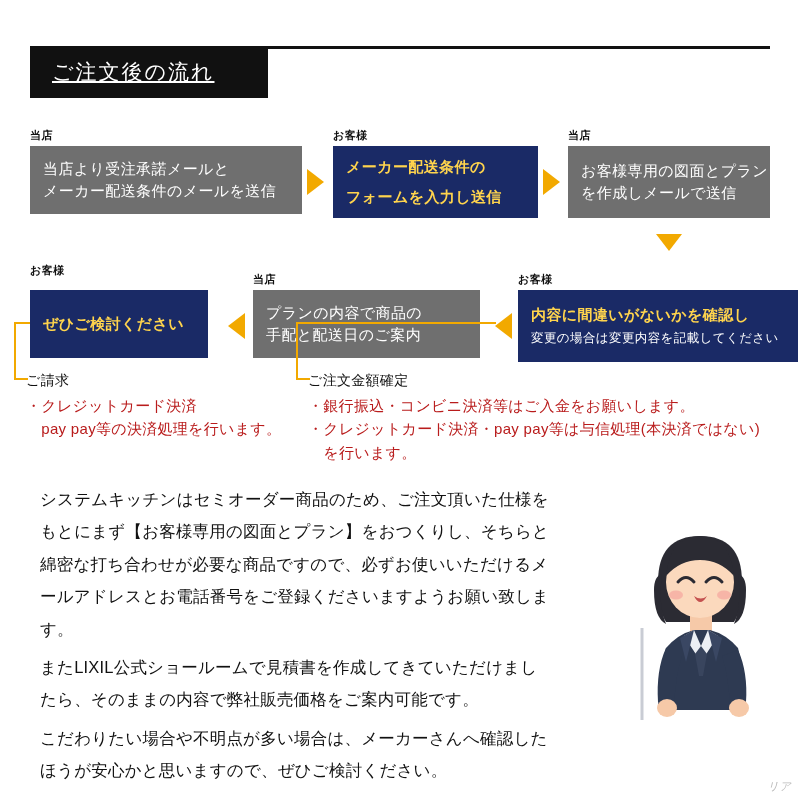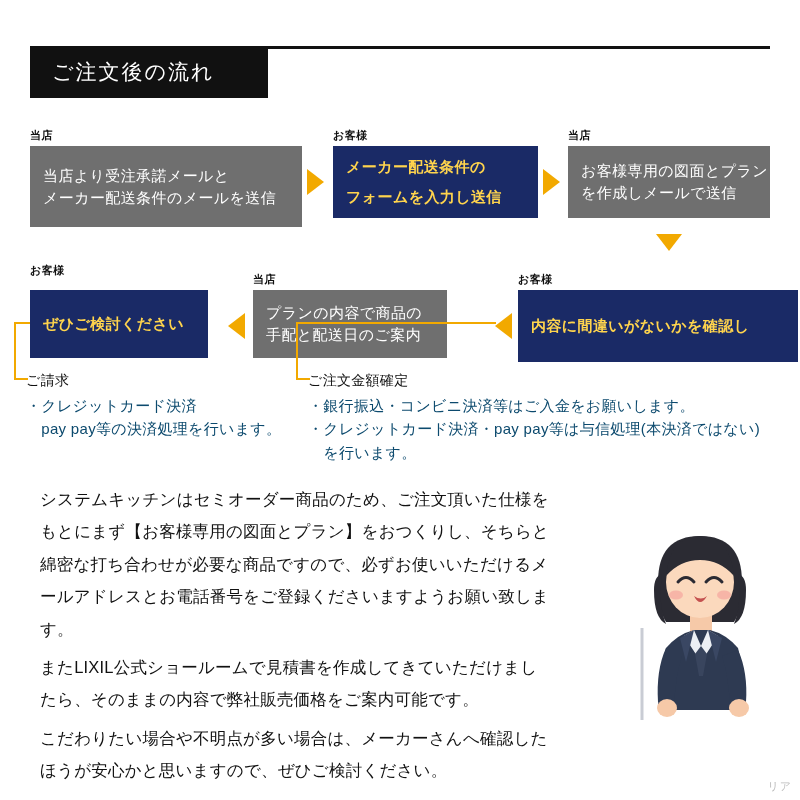--- a/index.html
+++ b/index.html
@@ -29,20 +29,21 @@
     top: 46px;
     width: 238px;
     height: 52px;
     background: #111111;
     color: #ffffff;
     display: flex;
     align-items: center;
     padding-left: 22px;
     font-size: 21px;
     letter-spacing: 2px;
+    text-decoration: underline;
   }
 
   
   .flow-label {
     position: absolute;
     font-size: 11px;
     font-weight: bold;
     color: #111111;
     letter-spacing: 0.5px;
   }
@@ -107,21 +108,21 @@
   .note-head {
     position: absolute;
     font-size: 14px;
     color: #111111;
     letter-spacing: 0.3px;
   }
   .note-body {
     position: absolute;
     font-size: 15px;
     line-height: 1.55;
-    color: #0c4a6e;
+    color: #b91c1c;
     letter-spacing: 0.3px;
   }
 
   
   .para {
     position: absolute;
     font-size: 16.5px;
     line-height: 1.72;
     color: #111111;
     letter-spacing: 0.2px;
@@ -137,30 +138,31 @@
     width: 180px;
     height: 250px;
   }
   .watermark {
     position: absolute;
     right: 8px;
     bottom: 6px;
     font-size: 11px;
     color: #bbbbbb;
     letter-spacing: 1px;
+    font-style: italic;
   }
 </style>
 </head>
 <body>
 
 <div class="title-rule"></div>
 <div class="title-box">ご注文後の流れ</div>
 
 <div class="flow-label" style="left:30px; top:128px;">当店</div>
-<div class="flow-box box-gray" style="left:30px; top:146px; width:272px; height:81px;">
+<div class="flow-box box-gray" style="left:30px; top:146px; width:272px; height:68px;">
   <span class="line">当店より受注承諾メールと</span>
   <span class="line">メーカー配送条件のメールを送信</span>
 </div>
 
 <div class="arrow arrow-right" style="left:307px; top:169px;"></div>
 
 <div class="flow-label" style="left:333px; top:128px;">お客様</div>
 <div class="flow-box box-navy" style="left:333px; top:146px; width:205px; height:72px;gap:8px;">
   <span class="line accent">メーカー配送条件の</span>
   <span class="line accent">フォームを入力し送信</span>
@@ -172,26 +174,27 @@
 <div class="flow-box box-gray" style="left:568px; top:146px; width:202px; height:72px;">
   <span class="line">お客様専用の図面とプラン</span>
   <span class="line">を作成しメールで送信</span>
 </div>
 
 <div class="arrow arrow-down" style="left:656px; top:234px;"></div>
 
 <div class="flow-label" style="left:518px; top:272px;">お客様</div>
 <div class="flow-box box-navy" style="left:518px; top:290px; width:280px; height:72px;">
   <span class="line accent">内容に間違いがないかを確認し</span>
+  <span class="sub-note">変更の場合は変更内容を記載してください</span>
 </div>
 
 <div class="arrow arrow-left" style="left:495px; top:313px;"></div>
 
 <div class="flow-label" style="left:253px; top:272px;">当店</div>
-<div class="flow-box box-gray" style="left:253px; top:290px; width:194px; height:68px;">
+<div class="flow-box box-gray" style="left:253px; top:290px; width:227px; height:68px;">
   <span class="line">プランの内容で商品の</span>
   <span class="line">手配と配送日のご案内</span>
 </div>
 
 <div class="arrow arrow-left" style="left:228px; top:313px;"></div>
 
 <div class="flow-label" style="left:30px; top:263px;">お客様</div>
 <div class="flow-box box-navy" style="left:30px; top:290px; width:178px; height:68px; justify-content:center;">
   <span class="line accent">ぜひご検討ください</span>
 </div>

